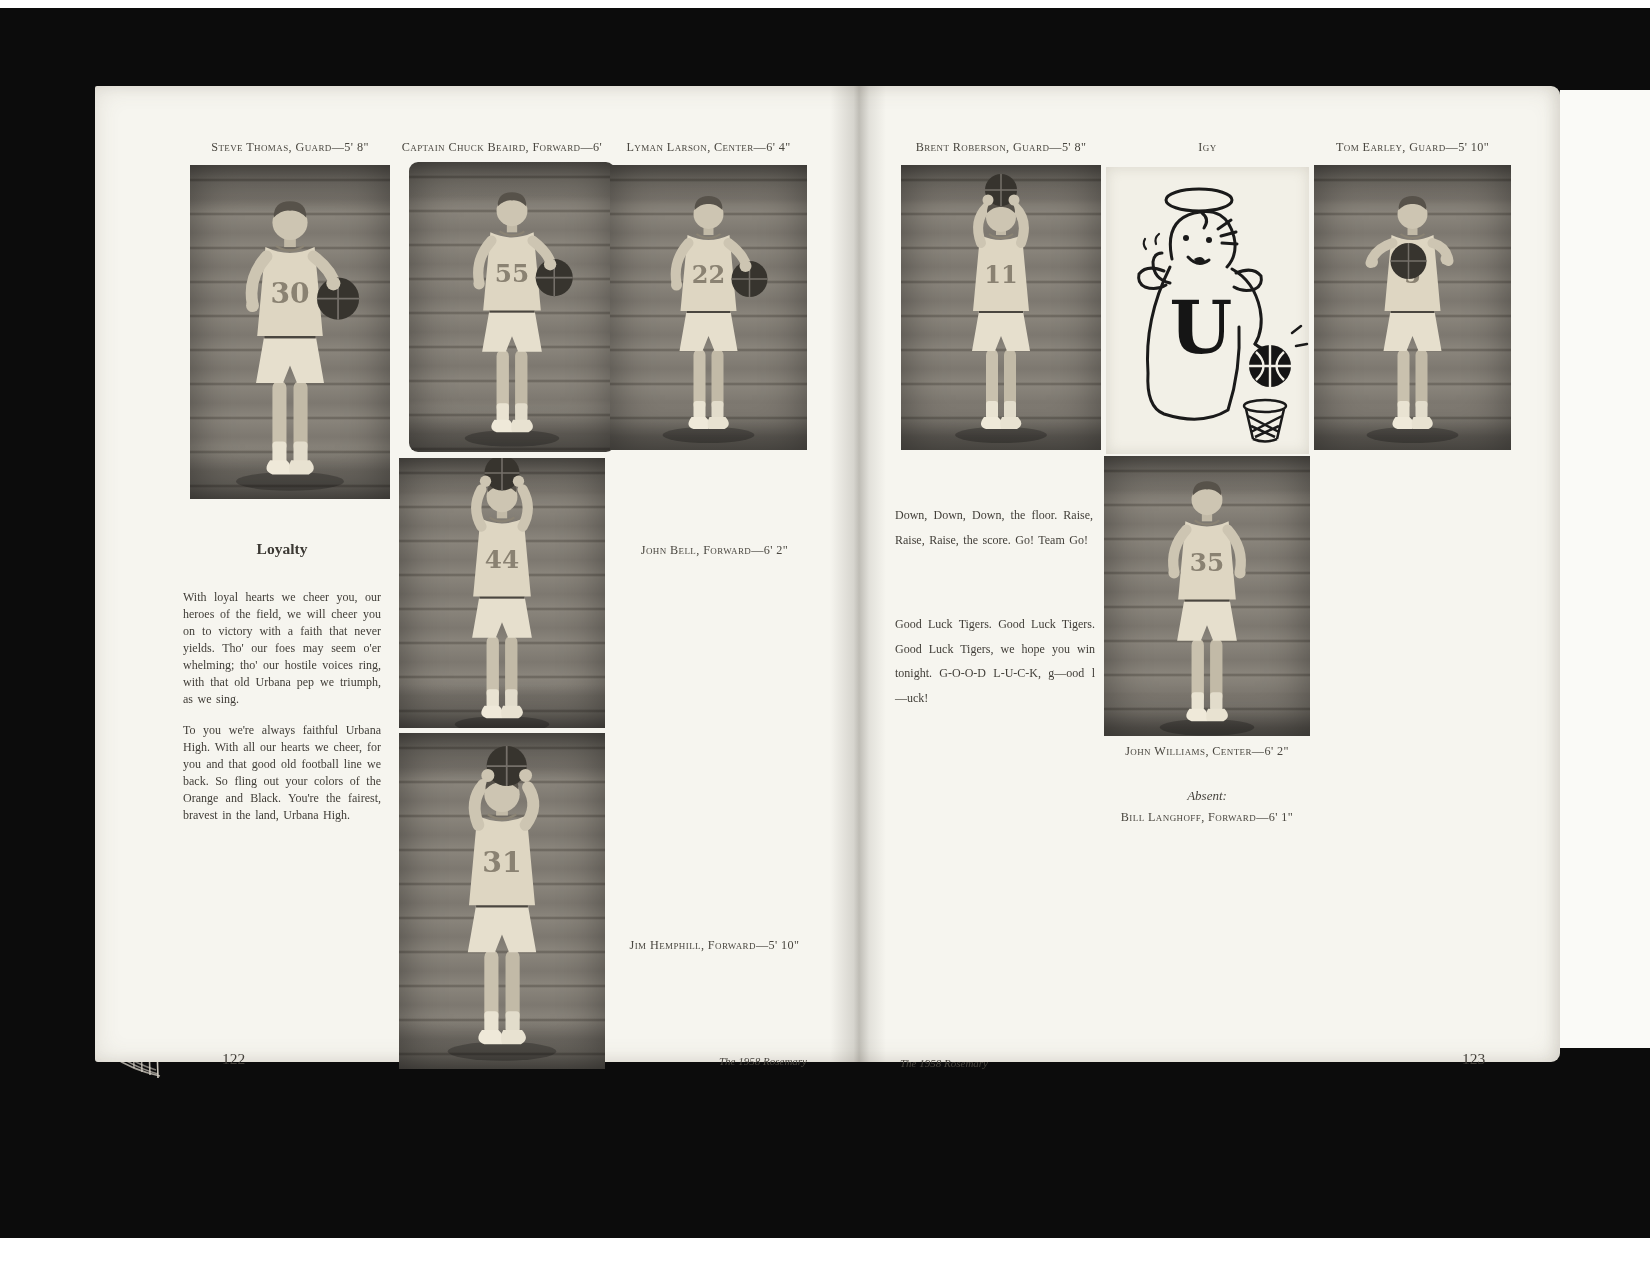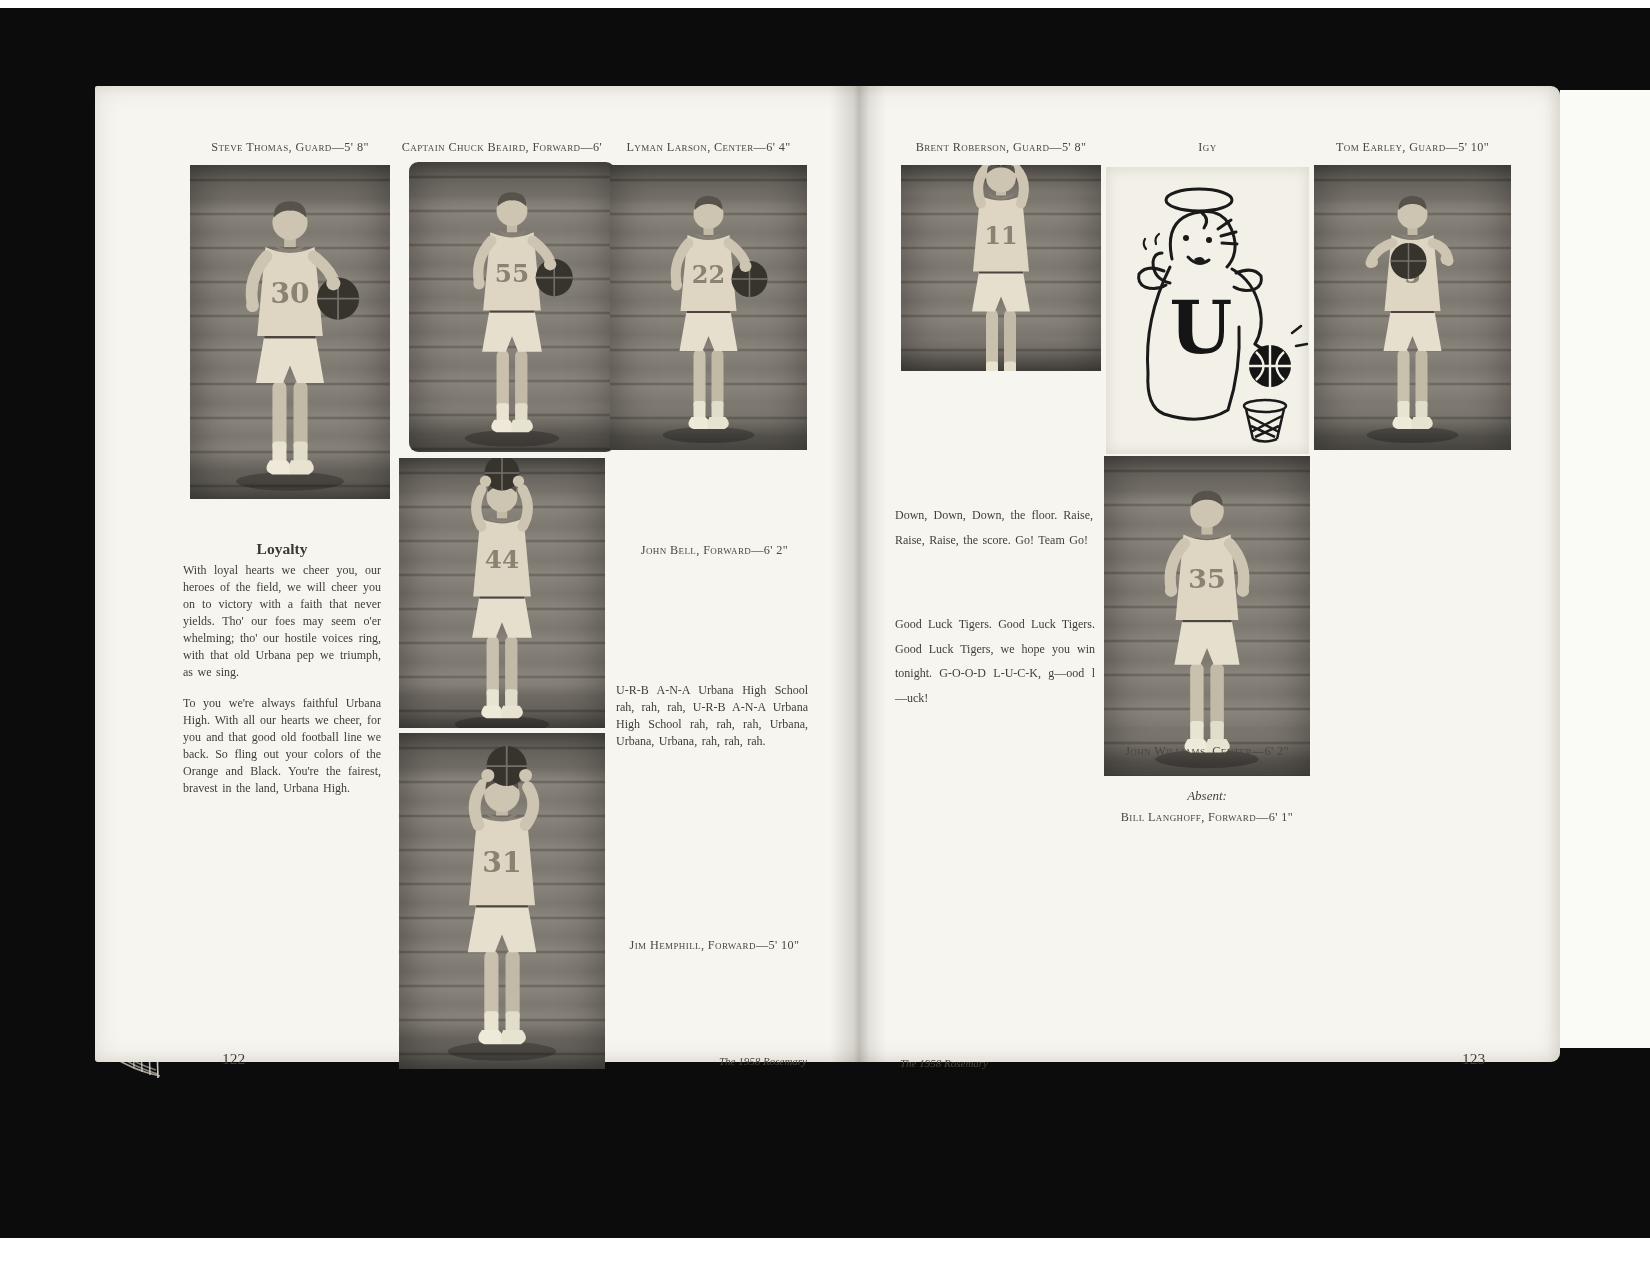--- a/index.html
+++ b/index.html
@@ -198,41 +198,40 @@
       <circle cx="100" cy="52" r="15" fill="#cdc5b2"></circle>
       <path d="M86,48 q0,-14 14,-14 q14,0 14,14 q-7,-7 -14,-6 q-7,-1 -14,6 z" fill="#57524a"></path>
       <circle cx="104" cy="28" r="17" fill="#37342e"></circle>
       <path d="M104,11 v34 M87,28 h34" stroke="#75706a" stroke-width="1.5" fill="none"></path>
       <circle cx="88" cy="36" r="5.5" fill="#cdc5b2"></circle>
       <circle cx="120" cy="36" r="5.5" fill="#cdc5b2"></circle>
     </svg>
   </div>
 
   <div class="abs" style="left:183px; top:540px; width:198px;">
-    <div class="title" style="margin-bottom:4px;">Loyalty</div>
+    <div class="title" style="margin-bottom:31px;">Loyalty</div>
     <div class="body-text">
       <p>With loyal hearts we cheer you, our heroes of the field, we will cheer you on to victory with a faith that never yields. Tho' our foes may seem o'er whelming; tho' our hostile voices ring, with that old Urbana pep we triumph, as we sing.</p>
       <p>To you we're always faithful Urbana High. With all our hearts we cheer, for you and that good old football line we back. So fling out your colors of the Orange and Black. You're the fairest, bravest in the land, Urbana High.</p>
     </div>
   </div>
 
   <div class="abs caption" style="left:612px; top:543px; width:205px;">John Bell, Forward—6' 2"</div>
 
-  <div class="abs body-text" style="left:616px; top:682px; width:192px;">U-R-B A-N-A Urbana High School rah, rah, rah, U-R-B A-N-A Urbana High School rah, rah, rah, Urbana, Urbana, Urbana, rah, rah, rah.</div>
 
   <div class="abs caption" style="left:612px; top:938px; width:205px;">Jim Hemphill, Forward—5' 10"</div>
 
   <div class="abs footer-pageno" style="left:222px; top:1050px;">122</div>
   <div class="abs footer-title" style="left:655px; top:1055px; width:152px; text-align:right;">The 1958 Rosemary</div>
 
   <div class="abs caption" style="left:901px; top:140px; width:200px;">Brent Roberson, Guard—5' 8"</div>
   <div class="abs caption" style="left:1106px; top:140px; width:203px;">Igy</div>
   <div class="abs caption" style="left:1314px; top:140px; width:197px;">Tom Earley, Guard—5' 10"</div>
 
-  <div class="abs photo" style="left:901px; top:165px; width:200px; height:206px;">
+  <div class="abs photo" style="left:901px; top:165px; width:200px; height:285px;">
     <svg viewBox="0 0 200 285" preserveAspectRatio="xMidYMid slice">
       <ellipse cx="100" cy="270" rx="46" ry="8" fill="rgba(0,0,0,0.25)"></ellipse>
       <rect x="85" y="184" width="12" height="62" rx="6" fill="#c9c1ae"></rect>
       <rect x="103" y="184" width="12" height="62" rx="6" fill="#c2baa7"></rect>
       <rect x="85" y="236" width="12" height="18" rx="3" fill="#e9e3d2"></rect>
       <rect x="103" y="236" width="12" height="18" rx="3" fill="#e2dccb"></rect>
       <path d="M83,252 q-7,9 2,12 l15,0 q3,-7 -3,-12 z" fill="#efe9d9"></path>
       <path d="M101,252 q-3,5 -1,12 l16,0 q8,-4 1,-12 z" fill="#e8e2d1"></path>
       <rect x="95" y="58" width="10" height="12" fill="#c2baa7"></rect>
       <path d="M78,146 h44 l7,40 h-23 l-6,-15 l-6,15 h-23 z" fill="#e6dfcd"></path>
@@ -301,21 +300,21 @@
       <path d="M120,78 Q134,82 136,96" stroke="#cdc5b2" stroke-width="10" fill="none" stroke-linecap="round"></path>
       <circle cx="100" cy="49" r="15" fill="#cdc5b2"></circle>
       <path d="M86,45 q0,-14 14,-14 q14,0 14,14 q-7,-7 -14,-6 q-7,-1 -14,6 z" fill="#57524a"></path>
       <circle cx="96" cy="96" r="18" fill="#37342e"></circle>
       <path d="M96,78 v36 M78,96 h36" stroke="#75706a" stroke-width="1.5" fill="none"></path>
       <circle cx="60" cy="97" r="5.5" fill="#cdc5b2"></circle>
       <circle cx="134" cy="94" r="6" fill="#cdc5b2"></circle>
     </svg>
   </div>
 
-  <div class="abs photo" style="left:1104px; top:456px; width:206px; height:320px;">
+  <div class="abs photo" style="left:1104px; top:456px; width:206px; height:280px;">
     <svg viewBox="0 0 200 285" preserveAspectRatio="xMidYMid slice">
       <ellipse cx="100" cy="270" rx="46" ry="8" fill="rgba(0,0,0,0.25)"></ellipse>
       <rect x="85" y="184" width="12" height="62" rx="6" fill="#c9c1ae"></rect>
       <rect x="103" y="184" width="12" height="62" rx="6" fill="#c2baa7"></rect>
       <rect x="85" y="236" width="12" height="18" rx="3" fill="#e9e3d2"></rect>
       <rect x="103" y="236" width="12" height="18" rx="3" fill="#e2dccb"></rect>
       <path d="M83,252 q-7,9 2,12 l15,0 q3,-7 -3,-12 z" fill="#efe9d9"></path>
       <path d="M101,252 q-3,5 -1,12 l16,0 q8,-4 1,-12 z" fill="#e8e2d1"></path>
       <rect x="95" y="58" width="10" height="12" fill="#c2baa7"></rect>
       <path d="M78,146 h44 l7,40 h-23 l-6,-15 l-6,15 h-23 z" fill="#e6dfcd"></path>

